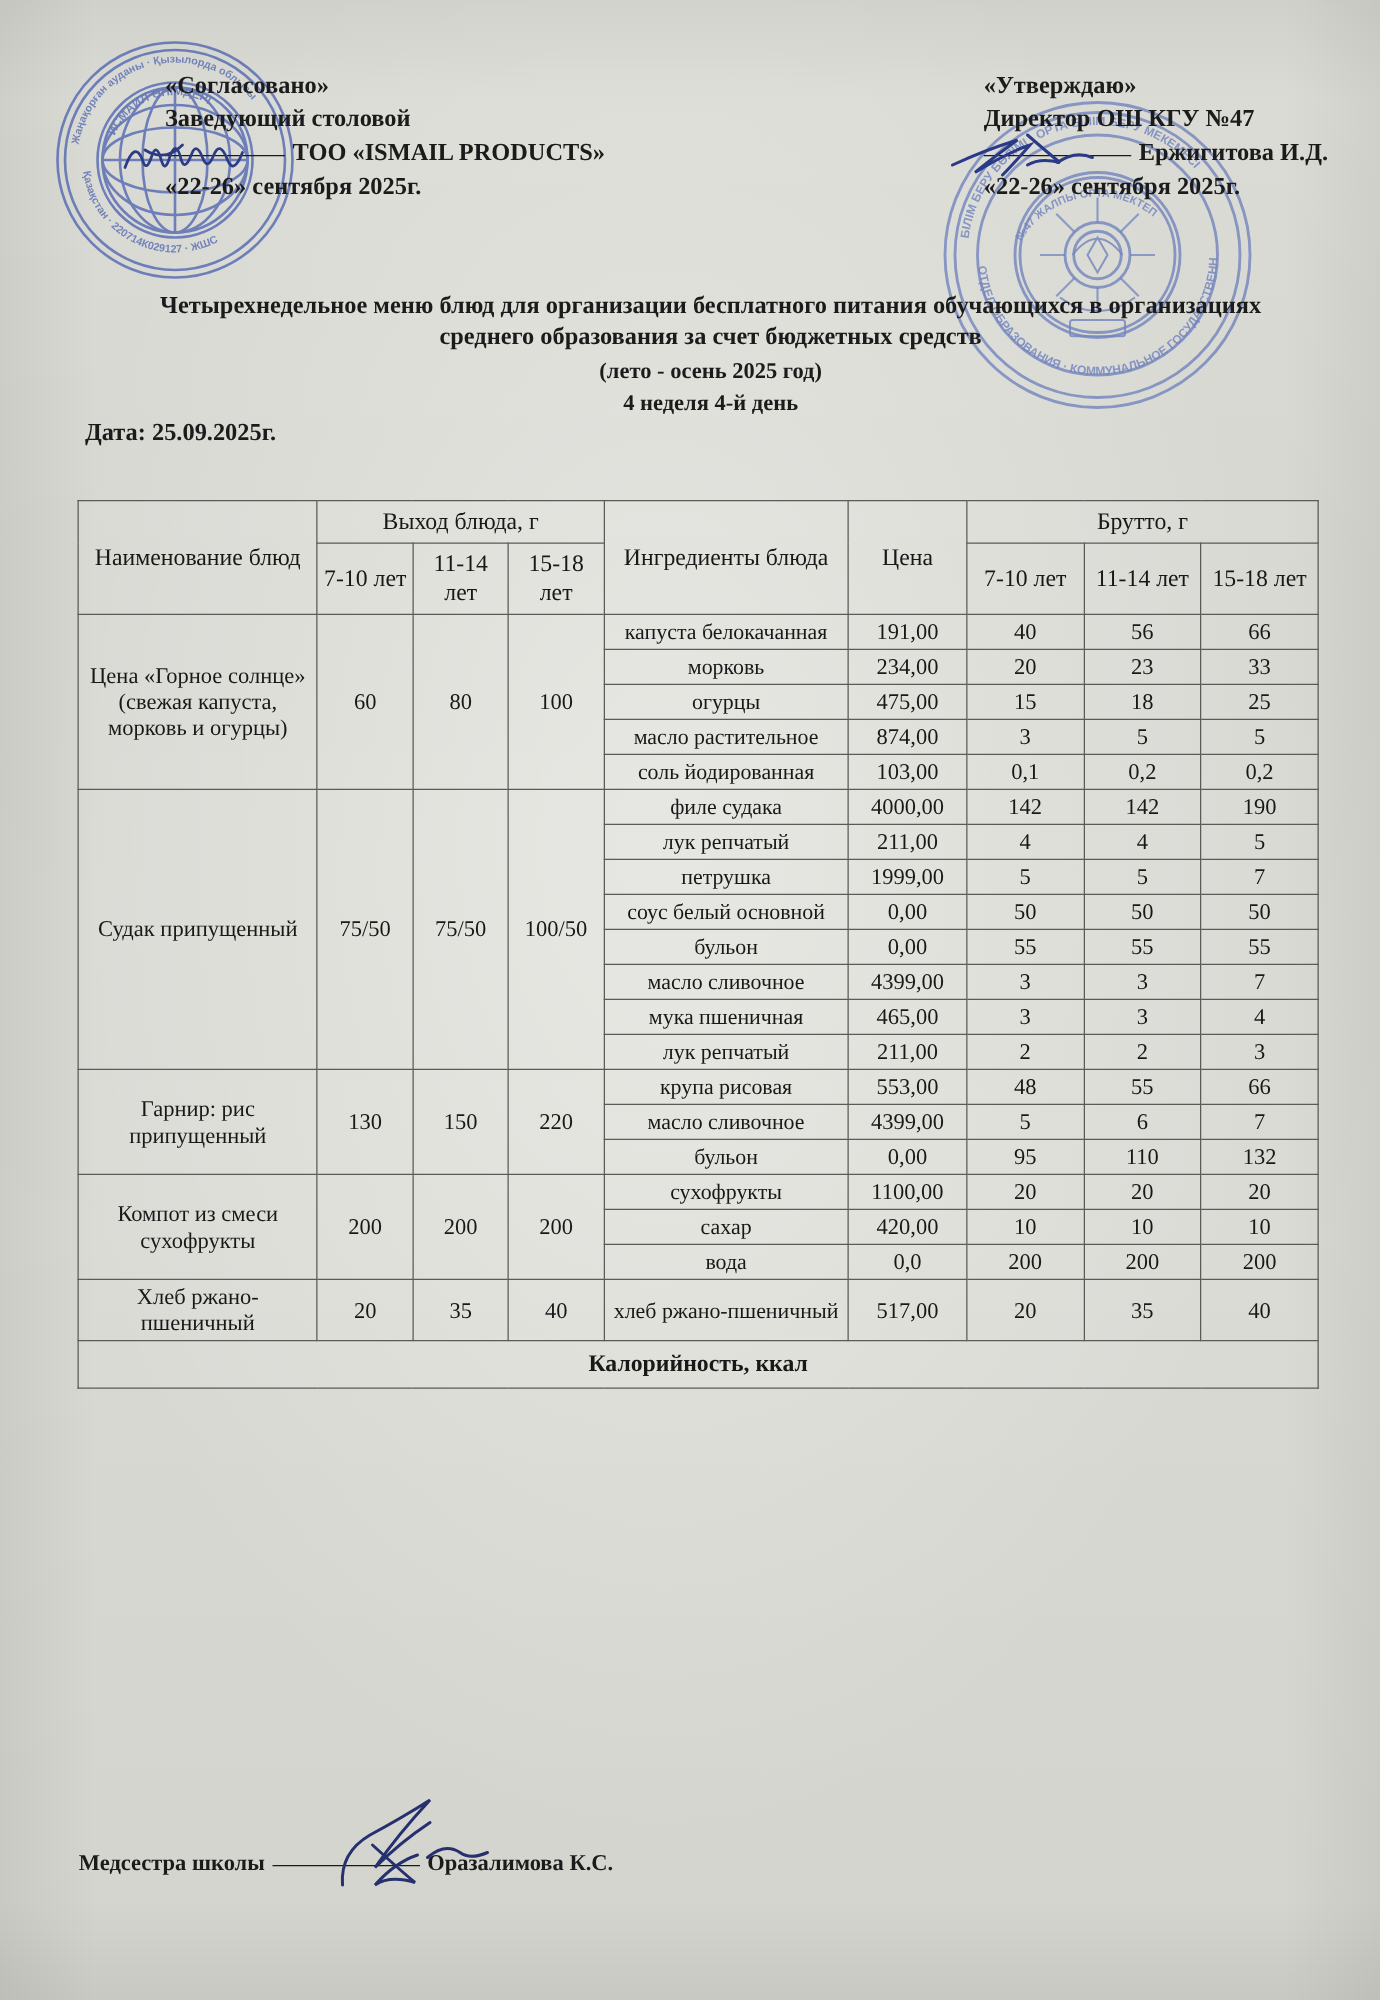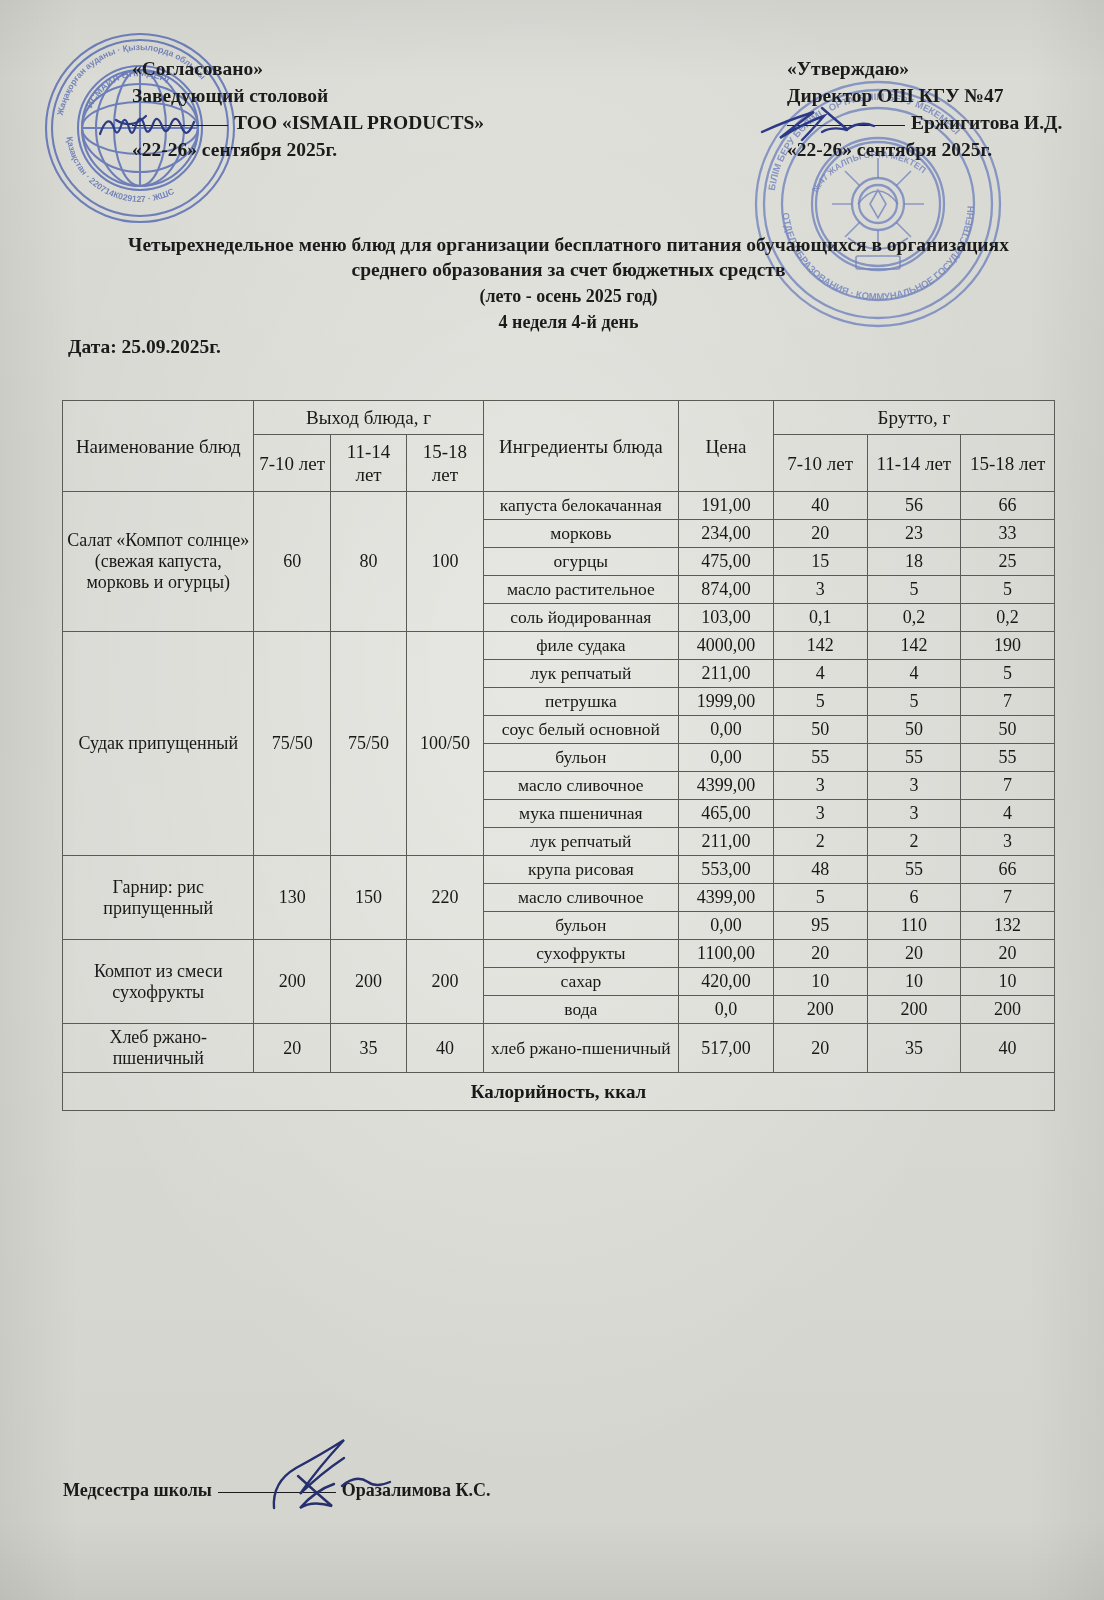--- a/index.html
+++ b/index.html
@@ -268,21 +268,21 @@
         <th>7-10 лет</th>
         <th>11-14 лет</th>
         <th>15-18 лет</th>
         <th>7-10 лет</th>
         <th>11-14 лет</th>
         <th>15-18 лет</th>
       </tr>
     </thead>
     <tbody id="table-body">
         <tr>
-          <td class="dishname" rowspan="5">Салат «Компот солнце» (свежая капуста, морковь и огурцы)</td>
+          <td class="dishname" rowspan="5">Цена «Горное солнце» (свежая капуста, морковь и огурцы)</td>
           <td class="num" rowspan="5">60</td>
           <td class="num" rowspan="5">80</td>
           <td class="num" rowspan="5">100</td>
           <td class="ing">капуста белокачанная</td>
           <td class="num">191,00</td>
           <td class="num">40</td>
           <td class="num">56</td>
           <td class="num">66</td>
         </tr>
         <tr>

